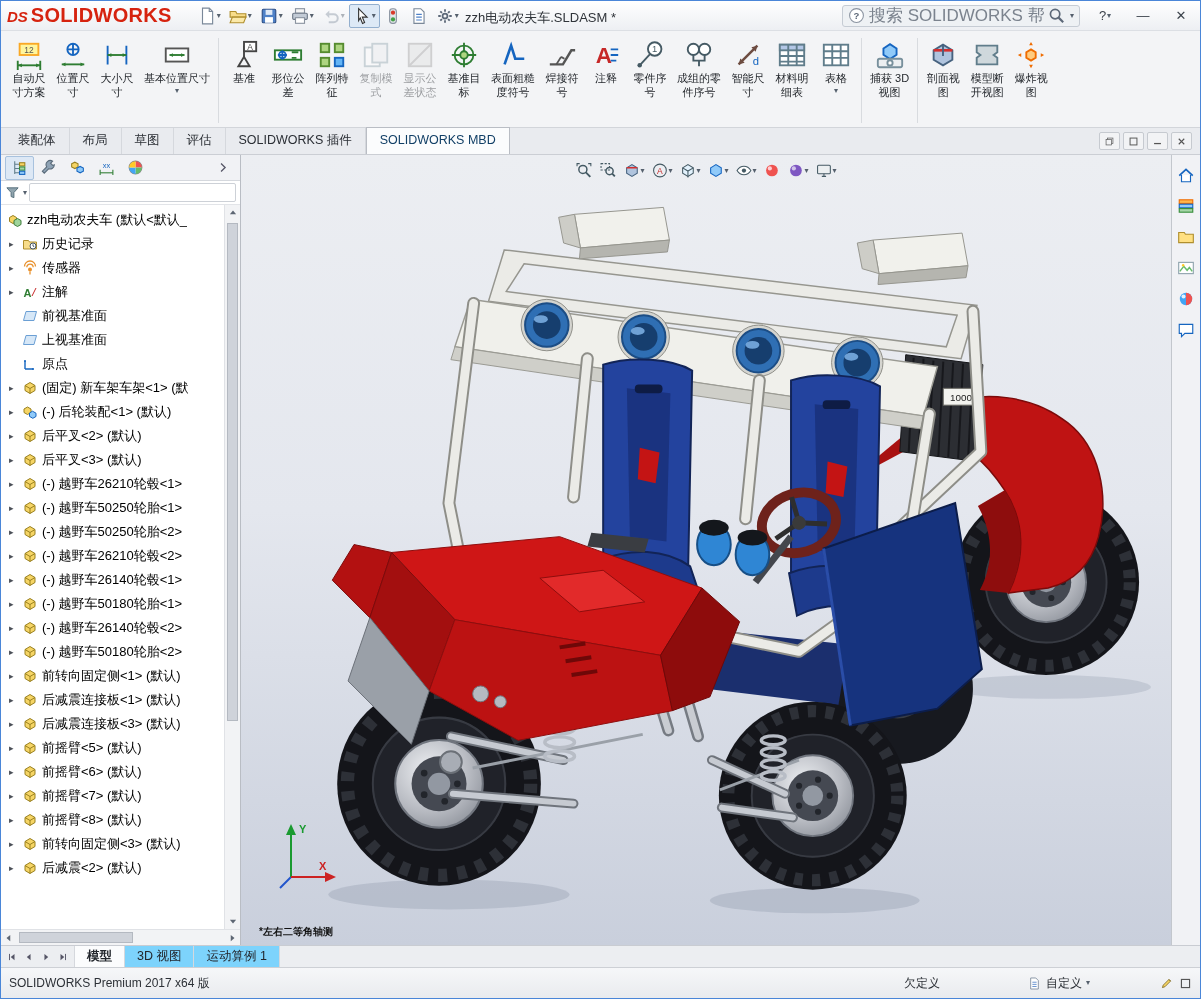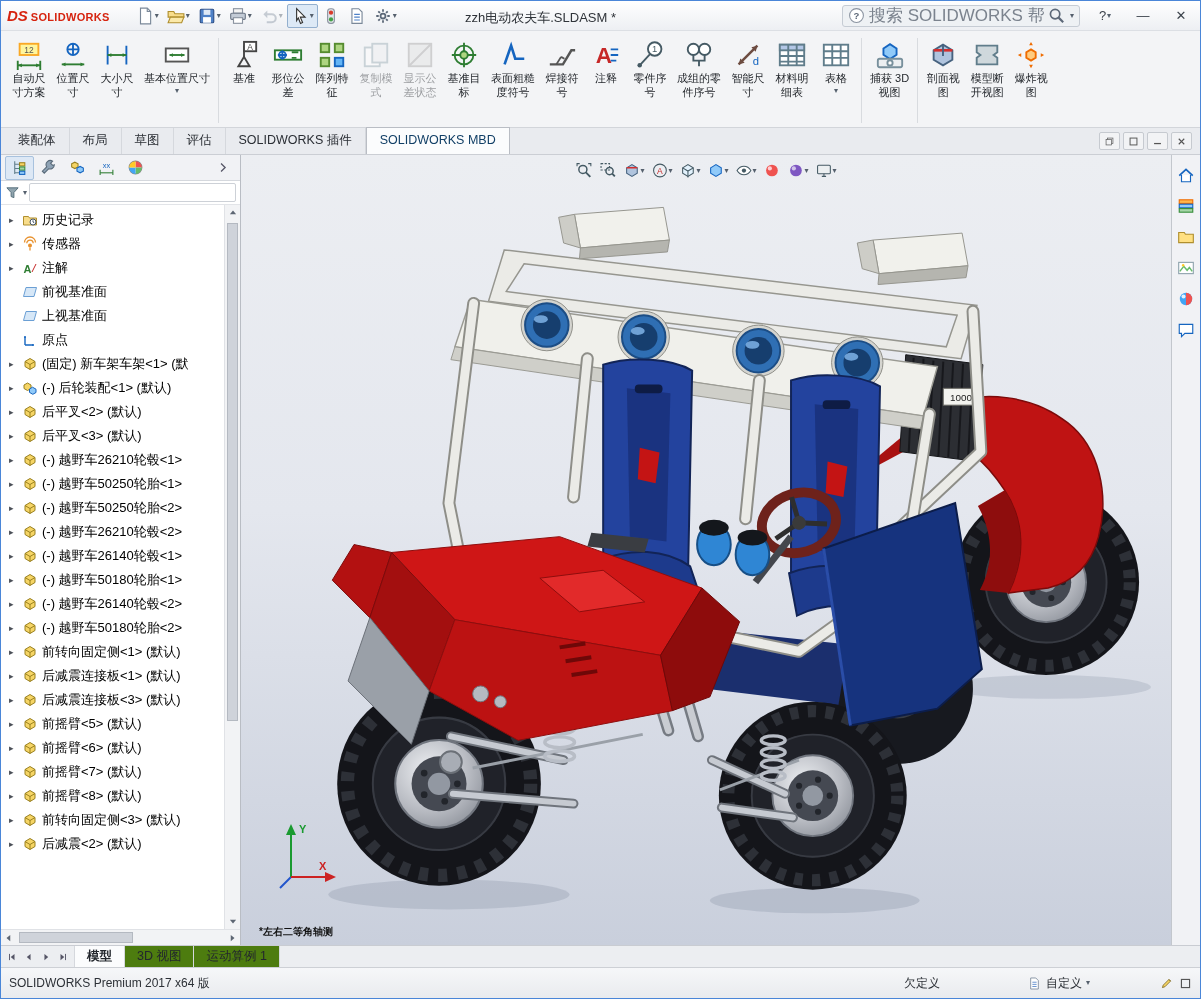--- a/index.html
+++ b/index.html
@@ -5,21 +5,21 @@
 *{box-sizing:border-box;margin:0;padding:0}
 html,body{width:1201px;height:999px}
 body{font-family:"Liberation Sans","DejaVu Sans",sans-serif;overflow:hidden;background:#fff}
 .window{width:1201px;height:999px;border:1px solid #4a86d8;display:flex;flex-direction:column;background:#f4f5f7}
 
 
 .titlebar{position:relative;height:30px;flex:0 0 auto;display:flex;align-items:center;gap:12px;
  background:linear-gradient(#ffffff,#edeff3);padding:0 6px;border-bottom:1px solid #dcdfe4}
 .logo{display:flex;align-items:baseline;margin-right:10px}
 .logo .mark{color:#d6230f;font-weight:bold;font-style:italic;font-size:15px;margin-right:3px}
-.logo .name{color:#d6230f;font-weight:bold;font-size:11px;letter-spacing:.3px}
+.logo .name{color:#d6230f;font-weight:bold;font-size:20px;letter-spacing:.3px}
 .qbtn{display:flex;align-items:center;height:24px;padding:0 3px;border:1px solid transparent;border-radius:2px}
 .qbtn.boxed{border-color:#93afce;background:#dde9f6}
 .qbtn.disabled{opacity:.45}
 .caret{font-size:8px;color:#55606d;margin-left:1px;line-height:1}
 .ic{display:inline-flex;line-height:0}
 .ic svg{width:17px;height:17px}
 .qbtn .ic svg{width:18px;height:18px}
 .doc-title{position:absolute;left:300px;right:420px;top:8px;text-align:center;font-size:13px;color:#30343a;pointer-events:none;white-space:nowrap}
 .search{margin-left:auto;display:flex;align-items:center;width:238px;height:22px;background:#eef1f4;
  border:1px solid #c6ccd4;border-radius:3px;padding:0 5px;gap:4px;z-index:1}
@@ -95,21 +95,21 @@
 .taskpane{width:29px;flex:0 0 auto;background:#f1f2f5;border-left:1px solid #c3c7cd;
  display:flex;flex-direction:column;align-items:center;padding-top:8px;gap:7px}
 .tpbtn{width:24px;height:24px;display:flex;align-items:center;justify-content:center;border:1px solid transparent;border-radius:2px}
 .tpbtn svg{width:18px;height:18px}
 
 
 .bottombar{height:22px;flex:0 0 auto;background:#eceef1;border-top:1px solid #c9ccd2;display:flex;align-items:stretch}
 .bnav{display:flex;align-items:center;padding:0 3px;border-right:1px solid #d5d8dd;gap:1px}
 .nbtn{width:16px;height:16px;display:flex;align-items:center;justify-content:center}
 .nbtn svg{width:10px;height:10px}
-.btab{padding:0 12px;display:flex;align-items:center;font-size:12.5px;color:#23272d;border-right:1px solid #d5d8dd;background:#4d7c0f;white-space:nowrap}
+.btab{padding:0 12px;display:flex;align-items:center;font-size:12.5px;color:#23272d;border-right:1px solid #d5d8dd;background:#7dd3fc;white-space:nowrap}
 .btab.active{background:#fbfcfd;font-weight:bold}
 
 
 .statusbar{height:31px;flex:0 0 auto;background:linear-gradient(#f6f7f9,#e9ebee);border-top:1px solid #cdd0d5;
  display:flex;align-items:center;font-size:12px;color:#2c3036;padding:0 8px}
 .st-flex{flex:1}
 .st-state{margin-right:86px}
 .st-custom{display:flex;align-items:center;gap:3px;margin-right:70px}
 .st-icons{display:flex;gap:6px;align-items:center}
 .st-icons svg{width:13px;height:13px}
@@ -585,20 +585,29 @@
         <span class="ic">
             <svg viewBox="0 0 16 16" xmlns="http://www.w3.org/2000/svg">
               <path d="M2 3h12l-4.5 5v5.5l-3-1.2V8z" fill="#90a4ae" stroke="#546e7a"></path>
             </svg>
           </span>
         <span class="caret">▾</span>
         <div class="filterbox"></div>
       </div>
       <div class="treewrap">
         <div class="tree">
+            <div class="trow">
+              <span class="ic">
+                <svg viewBox="0 0 16 16" xmlns="http://www.w3.org/2000/svg">
+                  <path d="M2.5 5.5L6 3.5l3.5 2v4L6 11.5l-3.5-2z" fill="#f6d565" stroke="#99801f"></path>
+                  <path d="M7 8.5l3.5-2 3.5 2v4l-3.5 2-3.5-2z" fill="#9fd49b" stroke="#3f7d3c"></path>
+                </svg>
+              </span>
+              <span class="tlabel">zzh电动农夫车 (默认&lt;默认_</span>
+            </div>
             <div class="trow child">
               <span class="tarrow">▸</span>
               <span class="ic">
                 <svg viewBox="0 0 16 16" xmlns="http://www.w3.org/2000/svg">
                   <path d="M1.5 4.5h5l1 1.5h7v7h-13z" fill="#f8dd8b" stroke="#b08f2e"></path>
                   <circle cx="11" cy="10" r="3" fill="#fff" stroke="#456"></circle>
                   <path d="M11 8.3V10l1.3.8" stroke="#456" fill="none"></path>
                 </svg>
               </span>
               <span class="tlabel">历史记录</span>

